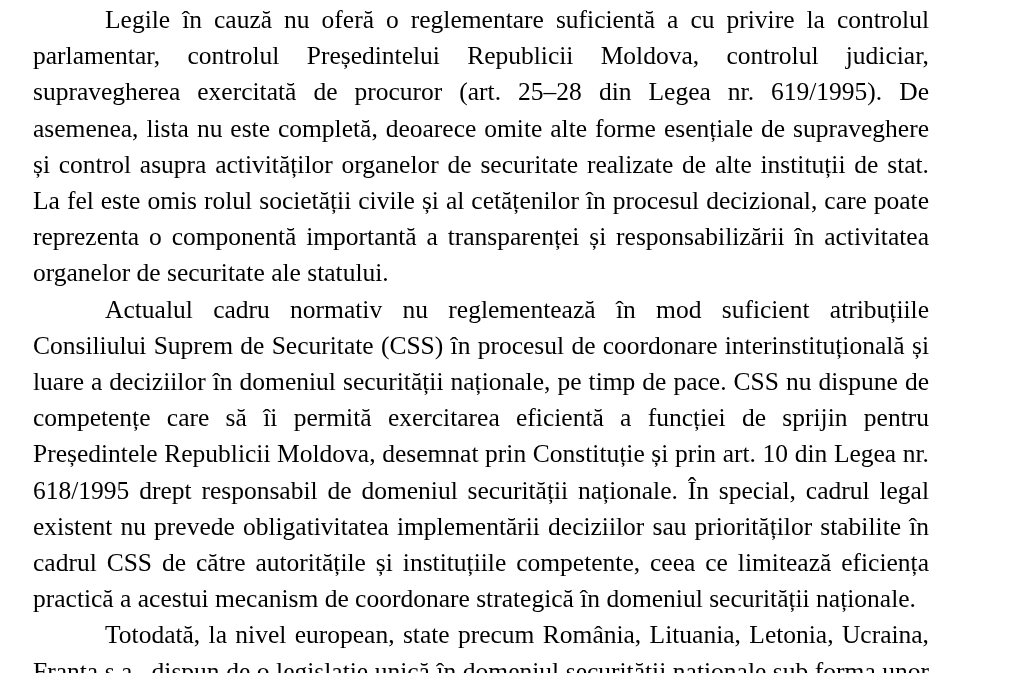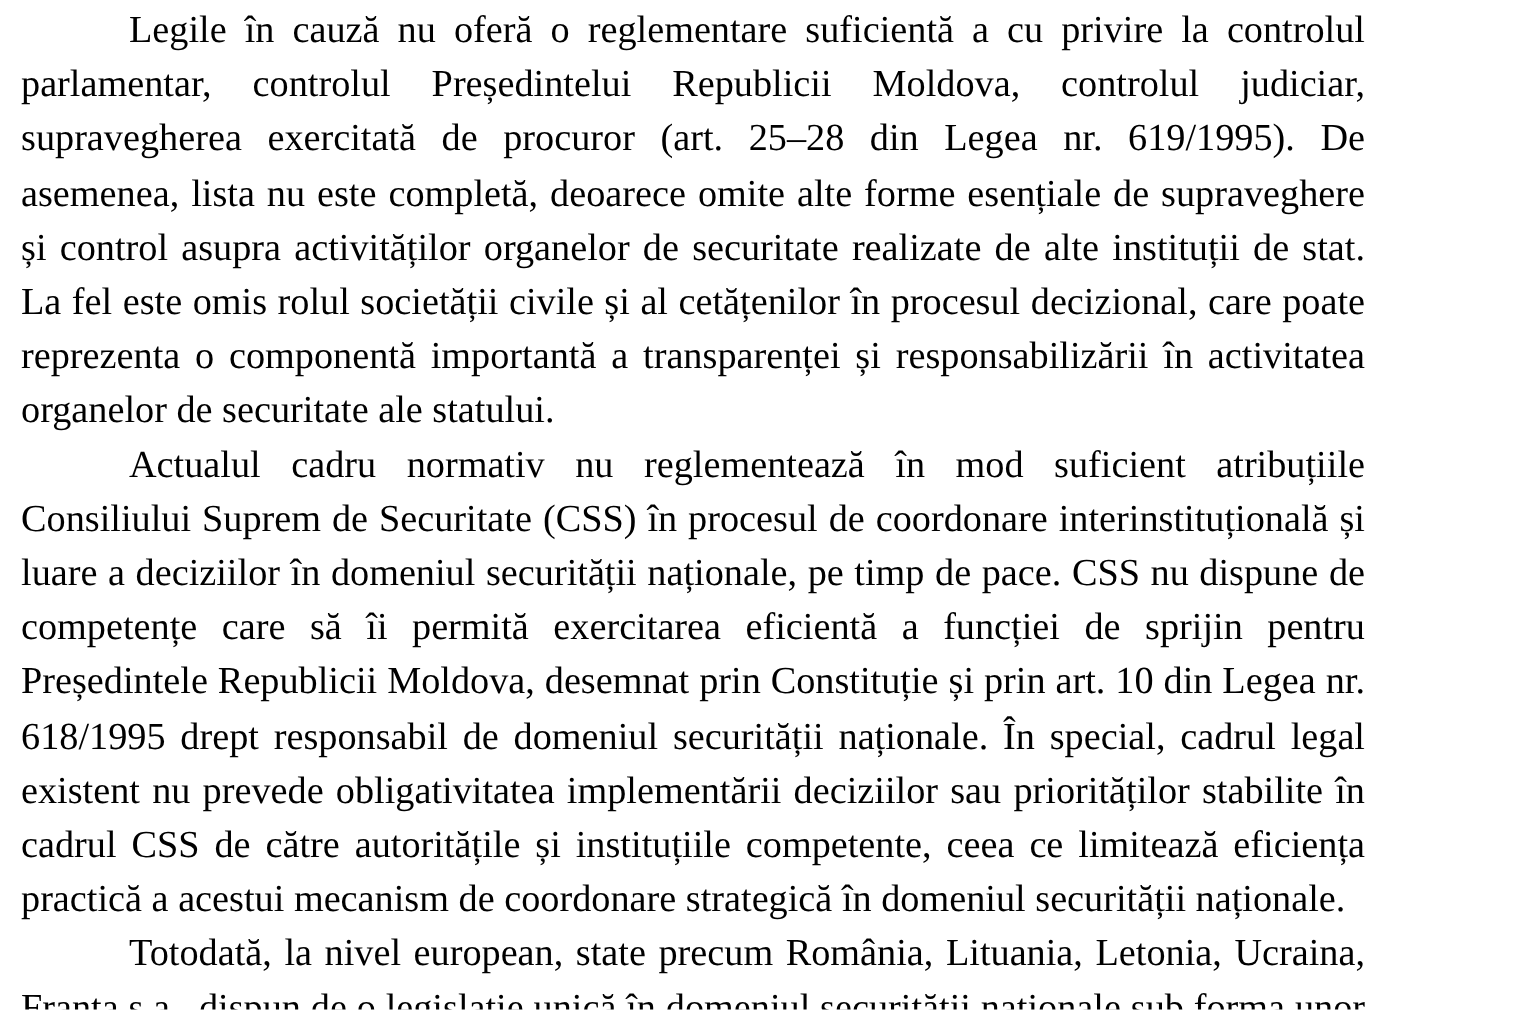--- a/index.html
+++ b/index.html
@@ -13,20 +13,21 @@
     overflow: hidden;
     font-family: "Liberation Serif", "DejaVu Serif", serif;
     color: #000000;
   }
   #document-page {
     box-sizing: border-box;
     width: 912px;
     height: 673px;
     padding: 0px 2px 0px 14px;
     background: #ffffff;
+    margin-left: 19px;
   }
   .doc-paragraph {
     margin: 0;
     padding: 0;
     font-size: 25.5px;
     line-height: 36.2px;
     text-align: justify;
     text-justify: inter-word;
     text-indent: 72px;
     hyphens: none;

